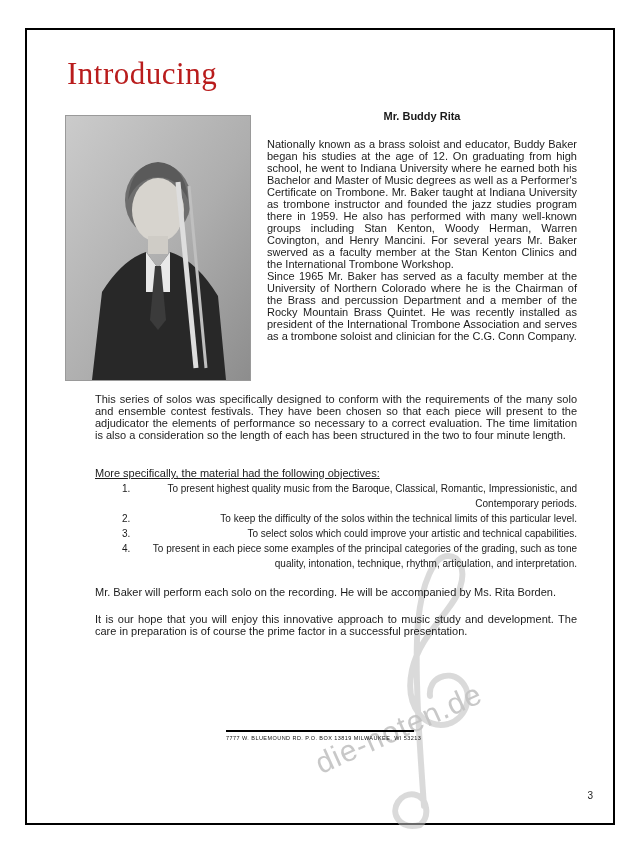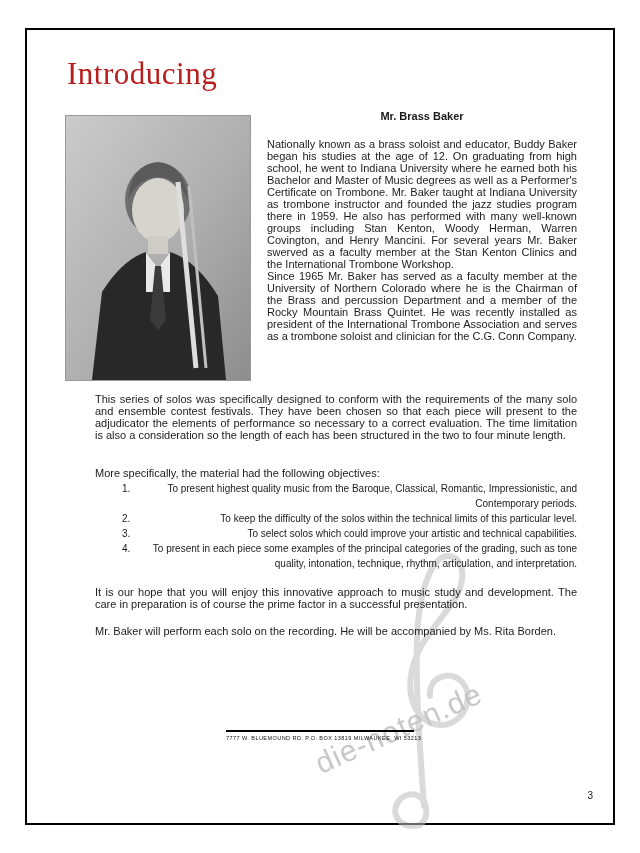--- a/index.html
+++ b/index.html
@@ -66,21 +66,21 @@
     color: #1c1c1c;
   }
   .bio-col p.doc + p.doc { }
 
   
   .body-col {
     position: absolute;
     left: 68px; top: 363px;
     width: 482px;
   }
-  .objectives-intro { margin-top: 26px !important; text-align: right; }
+  .objectives-intro { margin-top: 26px !important; text-align: right; text-decoration: underline; }
   ol.objectives {
     margin: 2px 0 0 0;
     padding-left: 38px;
     font-size: 10px;
     line-height: 15px;
   }
   ol.objectives li { text-align: right; padding-left: 2px; }
   .closing { margin-top: 15px !important; }
 
   
@@ -174,36 +174,36 @@
           <rect x="82" y="120" width="20" height="18" fill="#cfccc6"></rect>
           <path d="M26 264 L36 176 Q56 144 80 136 L92 152 L104 136 Q130 144 152 180 L160 264 Z" fill="#282828"></path>
           <path d="M80 136 L92 152 L104 136 L104 176 L80 176 Z" fill="#e9e9e9"></path>
           <path d="M89 150 L95 150 L100 204 L92 214 L84 204 Z" fill="#3b3b3b"></path>
           <line x1="130" y1="252" x2="112" y2="66" stroke="#dedede" stroke-width="5"></line>
           <line x1="140" y1="252" x2="123" y2="70" stroke="#bfbfbf" stroke-width="3"></line>
         </svg>
       </div>
 
       <div class="bio-col">
-        <div class="bio-heading">Mr. Brass Baker</div>
+        <div class="bio-heading">Mr. Buddy Rita</div>
         <p class="doc">Nationally known as a brass soloist and educator, Buddy Baker began his studies at the age of 12. On graduating from high school, he went to Indiana University where he earned both his Bachelor and Master of Music degrees as well as a Performer's Certificate on Trombone. Mr. Baker taught at Indiana University as trombone instructor and founded the jazz studies program there in 1959. He also has performed with many well-known groups including Stan Kenton, Woody Herman, Warren Covington, and Henry Mancini. For several years Mr. Baker swerved as a faculty member at the Stan Kenton Clinics and the International Trombone Workshop.</p>
         <p class="doc">Since 1965 Mr. Baker has served as a faculty member at the University of Northern Colorado where he is the Chairman of the Brass and percussion Department and a member of the Rocky Mountain Brass Quintet. He was recently installed as president of the International Trombone Association and serves as a trombone soloist and clinician for the C.G. Conn Company.</p>
       </div>
 
       <div class="body-col">
         <p class="doc">This series of solos was specifically designed to conform with the requirements of the many solo and ensemble contest festivals. They have been chosen so that each piece will present to the adjudicator the elements of performance so necessary to a correct evaluation. The time limitation is also a consideration so the length of each has been structured in the two to four minute length.</p>
         <p class="doc objectives-intro">More specifically, the material had the following objectives:</p>
         <ol class="objectives">
           <li>To present highest quality music from the Baroque, Classical, Romantic, Impressionistic, and Contemporary periods.</li>
           <li>To keep the difficulty of the solos within the technical limits of this particular level.</li>
           <li>To select solos which could improve your artistic and technical capabilities.</li>
           <li>To present in each piece some examples of the principal categories of the grading, such as tone quality, intonation, technique, rhythm, articulation, and interpretation.</li>
         </ol>
+        <p class="doc closing">Mr. Baker will perform each solo on the recording. He will be accompanied by Ms. Rita Borden.</p>
         <p class="doc closing">It is our hope that you will enjoy this innovative approach to music study and development. The care in preparation is of course the prime factor in a successful presentation.</p>
-        <p class="doc closing">Mr. Baker will perform each solo on the recording. He will be accompanied by Ms. Rita Borden.</p>
       </div>
 
       <div class="logo-block">
         <div class="logo-rule"></div>
         <div class="logo-address">7777 W. BLUEMOUND RD. P.O. BOX 13819 MILWAUKEE, WI 53213</div>
       </div>
 
       <div class="page-number">3</div>
 
     </div>

